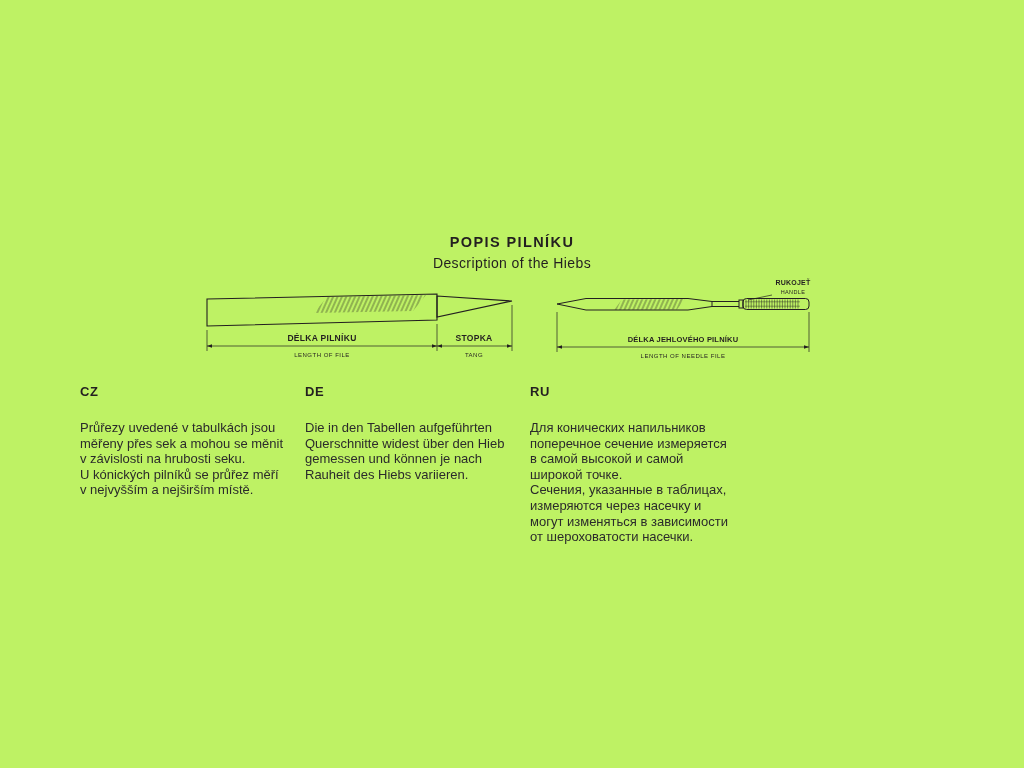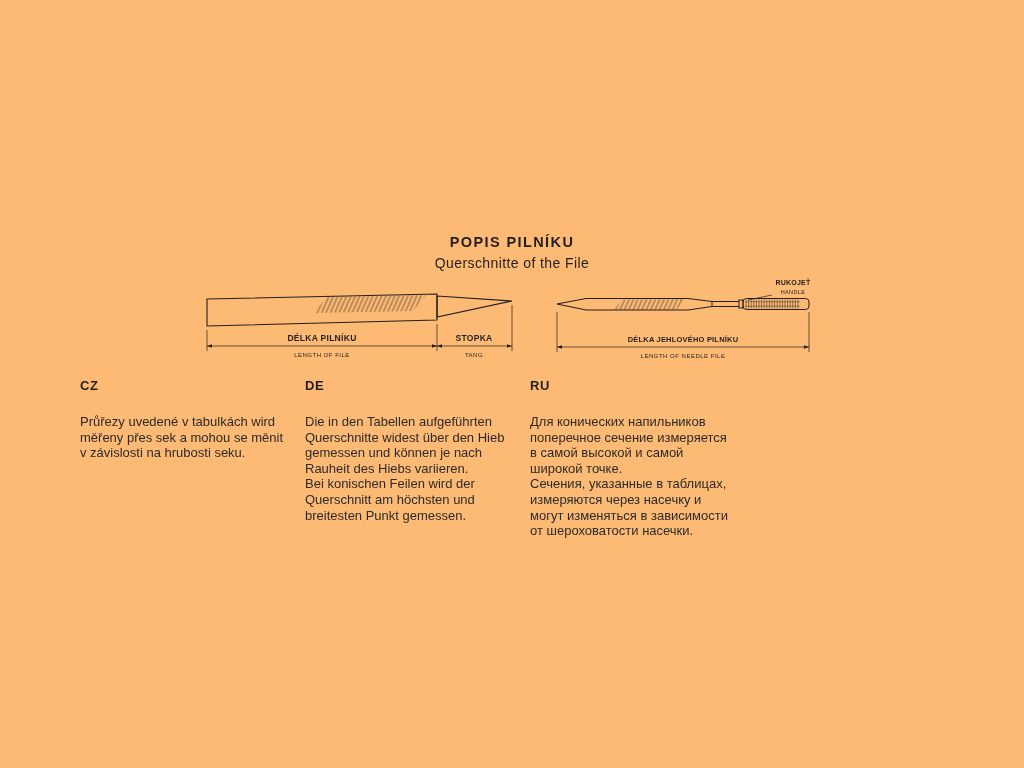--- a/index.html
+++ b/index.html
@@ -1,21 +1,21 @@
 <!DOCTYPE html>
 <html><head>
 <meta charset="utf-8">
 <style>
   html, body { margin: 0; padding: 0; background: #ffffff; }
   body { font-family: "Liberation Sans", "DejaVu Sans", sans-serif; color: #231f20; }
   .page {
     position: relative;
     width: 1024px;
     height: 768px;
-    background: #fdba74;
+    background: #bef264;
     overflow: hidden;
   }
   .title-block {
     position: absolute;
     top: 234px;
     left: 0;
     width: 100%;
     text-align: center;
   }
   .page-title {
@@ -43,41 +43,41 @@
   .handle-sub  { font-size: 5.5px; letter-spacing: 0.4px; }
   .columns {
     position: absolute;
     left: 80px;
     top: 378px;
     display: flex;
     gap: 20px;
   }
   .col { width: 205px; }
   .col h2 {
-    margin: 0 0 21px 0;
+    margin: 6px 0 21px 0;
     font-size: 13px;
     font-weight: bold;
     letter-spacing: 0.6px;
     color: #231f20;
   }
   .col p {
     margin: 0;
     font-size: 13px;
     line-height: 1.2;
     color: #2b2b2b;
   }
 </style>
 </head>
 <body>
 
 <div class="page">
 
   <div class="title-block">
     <h1 class="page-title">POPIS PILNÍKU</h1>
-    <div class="page-subtitle">Querschnitte of the File</div>
+    <div class="page-subtitle">Description of the Hiebs</div>
   </div>
 
   <svg class="diag diag-flat" width="320" height="82" viewBox="0 0 320 82">
     <defs>
       <pattern id="hatch1" patternUnits="userSpaceOnUse" width="4" height="10" patternTransform="rotate(24)">
         <line x1="2" y1="0" x2="2" y2="10" stroke="#231f20" stroke-width="0.6"></line>
       </pattern>
       <marker id="arr1" viewBox="0 0 10 10" refX="9.5" refY="5" markerWidth="8" markerHeight="8" orient="auto-start-reverse">
         <path d="M0,1.8 L10,5 L0,8.2 Z" fill="#231f20"></path>
       </marker>
@@ -160,28 +160,28 @@
     </g>
 
     <text x="135" y="72" class="dim-main-sm" text-anchor="middle">DÉLKA JEHLOVÉHO PILNÍKU</text>
     <text x="135" y="88" class="dim-sub" text-anchor="middle">LENGTH OF NEEDLE FILE</text>
   </svg>
 
   <div class="columns">
 
     <div class="col">
       <h2>CZ</h2>
-      <p>Průřezy uvedené v tabulkách wird měřeny přes sek a mohou se měnit v závislosti na hrubosti seku.</p>
+      <p>Průřezy uvedené v tabulkách jsou měřeny přes sek a mohou se měnit v závislosti na hrubosti seku.</p>
+      <p>U kónických pilníků se průřez měří v nejvyšším a nejširším místě.</p>
     </div>
 
 
     <div class="col">
       <h2>DE</h2>
       <p>Die in den Tabellen aufgeführten Querschnitte widest über den Hieb gemessen und können je nach Rauheit des Hiebs variieren.</p>
-      <p>Bei konischen Feilen wird der Querschnitt am höchsten und breitesten Punkt gemessen.</p>
     </div>
 
     <div class="col">
       <h2>RU</h2>
       <p>Для конических напильников поперечное сечение измеряется в самой высокой и самой широкой точке.</p>
       <p>Сечения, указанные в таблицах, измеряются через насечку и могут изменяться в зависимости от шероховатости насечки.</p>
     </div>
 
   </div>
 </div>

